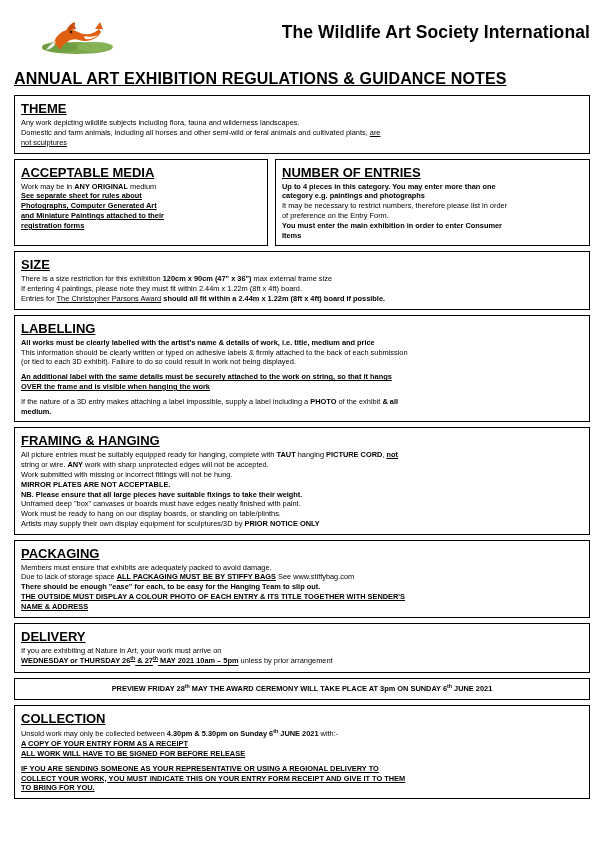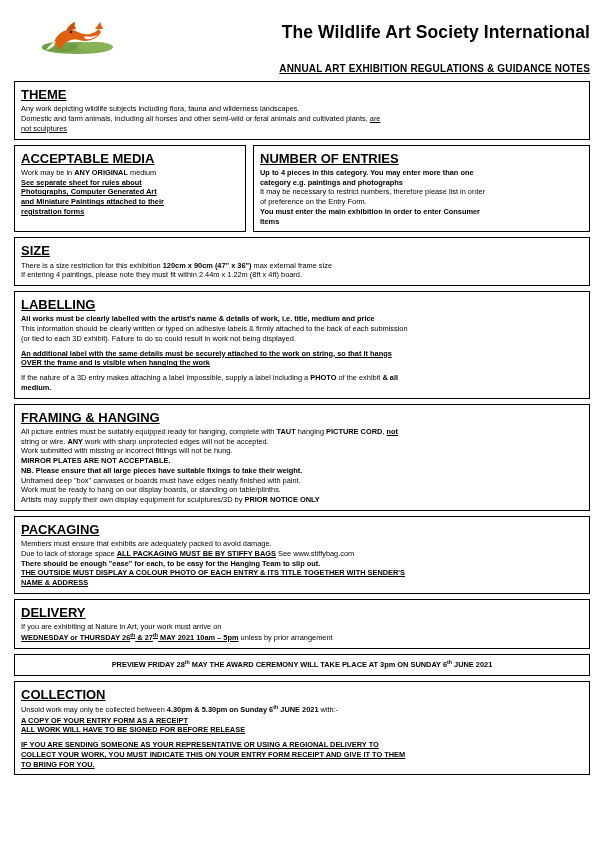--- a/index.html
+++ b/index.html
@@ -39,25 +39,25 @@
     flex: none;
   }
   .logo svg { display: block; }
   .society-title {
     font-size: 17.5px;
     font-weight: bold;
     letter-spacing: 0.1px;
     white-space: nowrap;
   }
   .subtitle {
-    text-align: right;
-    font-size: 10px;
+    text-align: left;
+    font-size: 16px;
     font-weight: bold;
     text-decoration: underline;
-    margin-top: 6px;
+    margin-top: 12px;
     margin-bottom: 6px;
     letter-spacing: 0.15px;
   }
   
   .box {
     border: 1px solid #000;
     padding: 4px 6px 5px 6px;
     margin-bottom: 5px;
     box-sizing: border-box;
   }
@@ -79,21 +79,21 @@
   .sup { font-size: 0.72em; vertical-align: super; }
   
   .cols {
     display: flex;
     gap: 7px;
     margin-bottom: 5px;
   }
   .cols .box {
     margin-bottom: 0;
   }
-  .col-left { width: 232px; flex: none; }
+  .col-left { width: 254px; flex: none; }
   .col-right { flex: 1; }
   .center { text-align: center; }
 </style>
 </head>
 <body>
 
 <div class="page">
 
   <div class="masthead">
     <div class="logo">
@@ -138,20 +138,21 @@
       <p class="ln">of preference on the Entry Form.</p>
       <p class="ln b">You must enter the main exhibition in order to enter Consumer</p>
       <p class="ln b">Items</p>
     </div>
   </div>
 
   <div class="box">
     <div class="heading">SIZE</div>
     <p class="ln"><span>There is a size restriction for this exhibition </span><span class="b">120cm x 90cm (47" x 36")</span><span> max external frame size</span></p>
     <p class="ln">If entering 4 paintings, please note they must fit within 2.44m x 1.22m (8ft x 4ft) board.</p>
+    <p class="ln"><span>Entries for </span><span class="u">The Christopher Parsons Award</span><span class="b"> should all fit within a 2.44m x 1.22m (8ft x 4ft) board if possible.</span></p>
   </div>
 
   <div class="box">
     <div class="heading">LABELLING</div>
     <p class="ln b">All works must be clearly labelled with the artist's name &amp; details of work, i.e. title, medium and price</p>
     <p class="ln">This information should be clearly written or typed on adhesive labels &amp; firmly attached to the back of each submission</p>
     <p class="ln">(or tied to each 3D exhibit).  Failure to do so could result in work not being displayed.</p>
     <div class="gap"></div>
     <p class="ln bu">An additional label with the same details must be securely attached to the work on string, so that it hangs</p>
     <p class="ln bu">OVER the frame and is visible when hanging the work</p>

